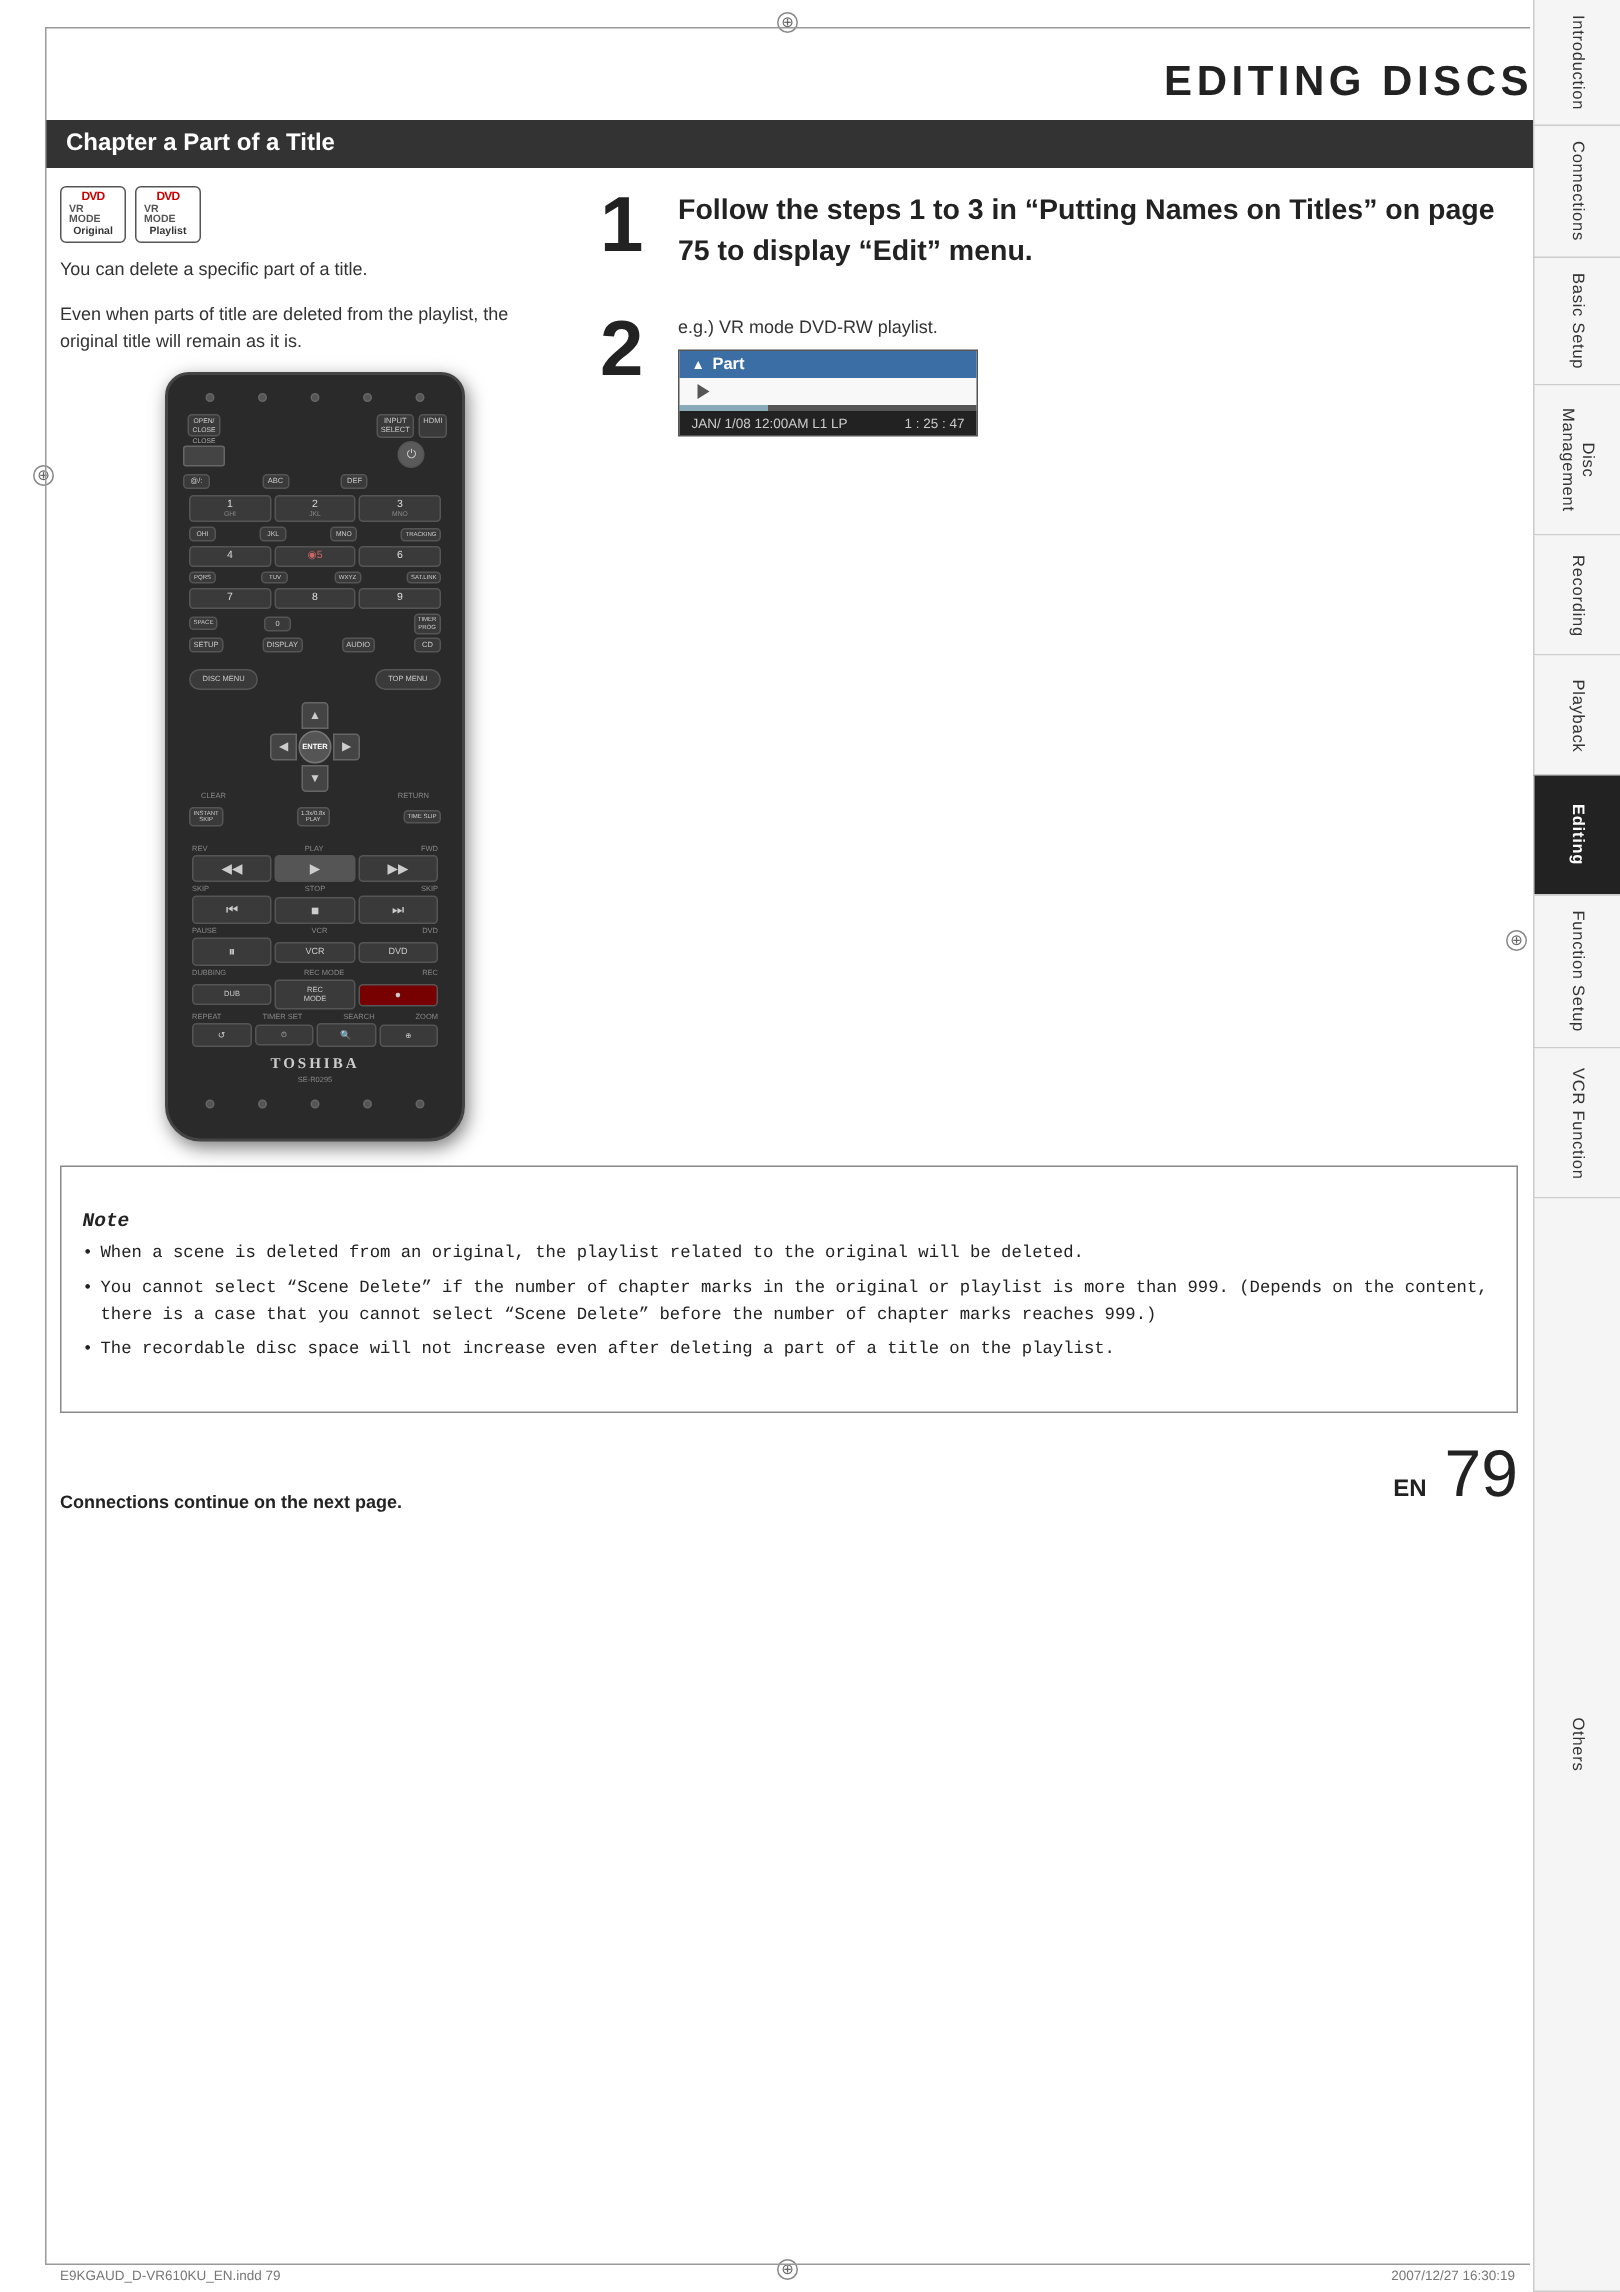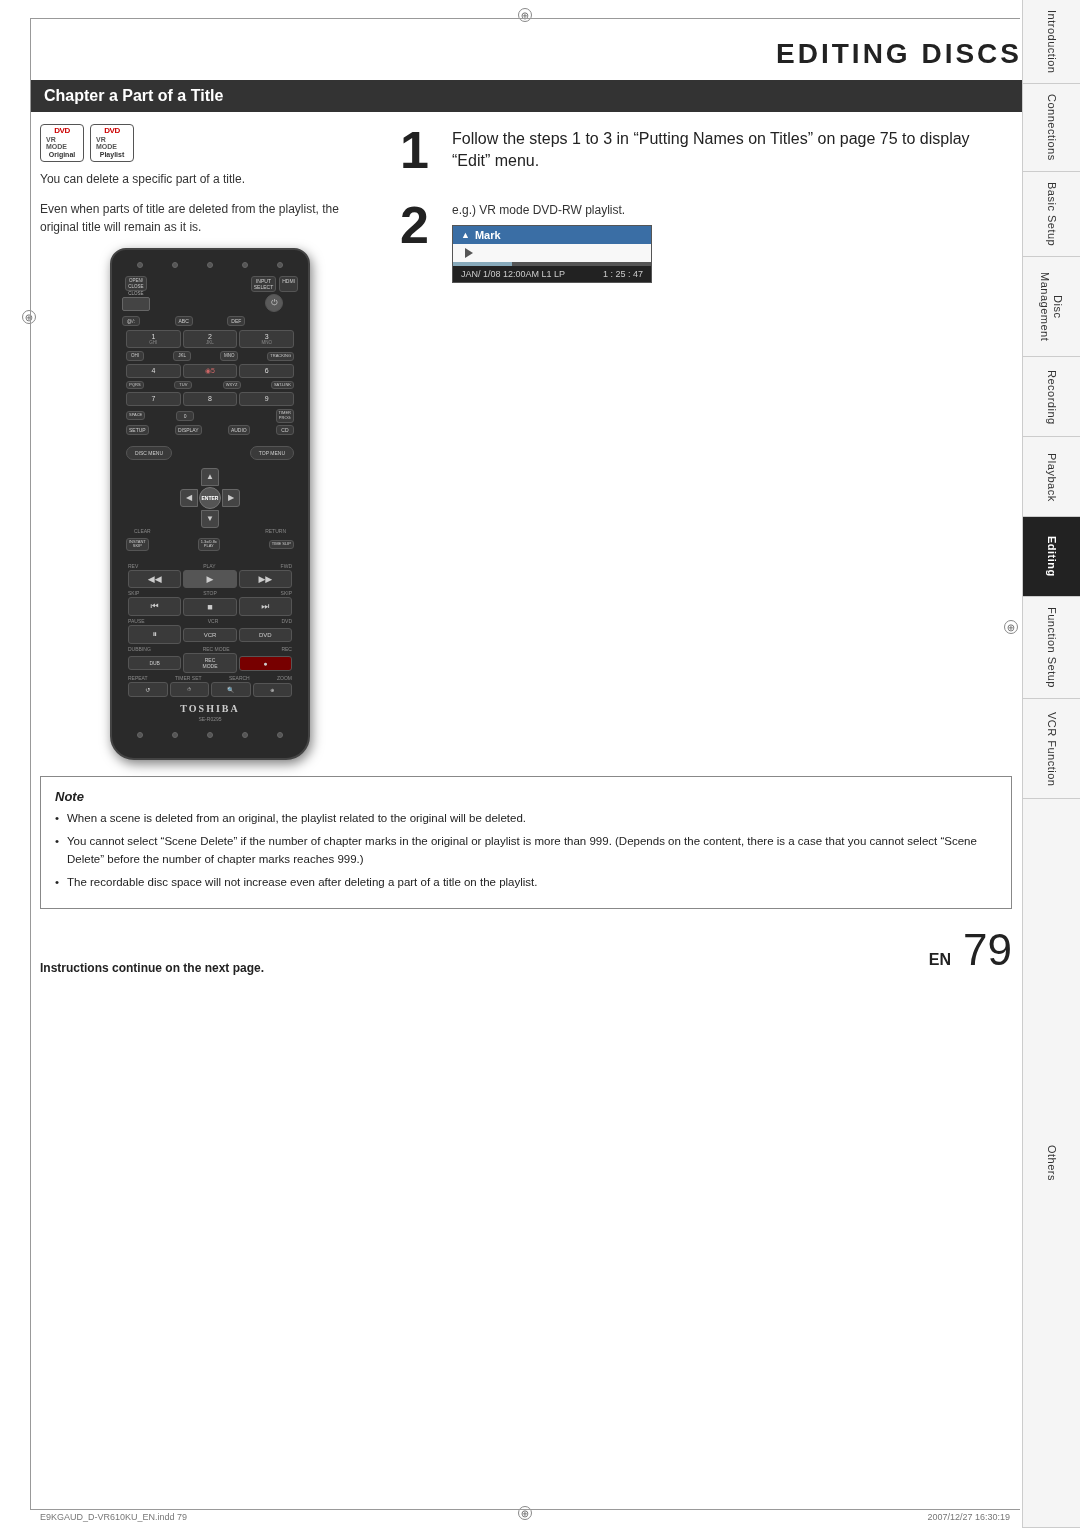--- a/index.html
+++ b/index.html
@@ -340,22 +340,22 @@
       color: #222;
       line-height: 1;
       flex-shrink: 0;
       width: 40px;
     }
     .step-content {
       flex: 1;
       padding-top: 4px;
     }
     .step-title {
-      font-size: 16px;
-      font-weight: normal;
+      font-size: 19px;
+      font-weight: bold;
       line-height: 1.4;
       margin-bottom: 6px;
     }
     .step-subtitle {
       font-size: 12px;
       color: #333;
       margin-bottom: 8px;
     }
 
     
@@ -436,23 +436,24 @@
     }
     .progress-fill {
       background: #8ab;
       height: 4px;
       width: 30%;
     }
 
     
     .note-section {
       border: 1.5px solid #888;
-      padding: 12px 14px;
+      padding: 28px 14px;
       margin: 16px 10px 10px;
       background: #fff;
+      font-family: Liberation Mono, monospace;
     }
     .note-title {
       font-weight: bold;
       font-size: 13px;
       margin-bottom: 6px;
       font-style: italic;
     }
     .note-item {
       font-size: 11.5px;
       line-height: 1.55;
@@ -778,21 +779,21 @@
       </div>
 
       <div class="step-block">
         <div class="step-number">2</div>
         <div class="step-content">
           <div class="step-subtitle">e.g.) VR mode DVD-RW playlist.</div>
 
           <div class="edit-menu-box">
             <div class="edit-menu-title">
               <span style="font-size:9px;">▲</span>
-              <span>Mark</span>
+              <span>Part</span>
             </div>
             <div class="edit-menu-play">
               <div class="play-triangle"></div>
             </div>
             <div class="progress-bar-area">
               <div class="progress-fill"></div>
             </div>
             <div class="edit-menu-footer">
               <span>JAN/ 1/08  12:00AM  L1  LP</span>
               <span>1 : 25 : 47</span>
@@ -806,21 +807,21 @@
   </div>
 
   <div class="note-section">
     <div class="note-title">Note</div>
     <div class="note-item">When a scene is deleted from an original, the playlist related to the original will be deleted.</div>
     <div class="note-item">You cannot select “Scene Delete” if the number of chapter marks in the original or playlist is more than 999. (Depends on the content, there is a case that you cannot select “Scene Delete” before the number of chapter marks reaches 999.)</div>
     <div class="note-item">The recordable disc space will not increase even after deleting a part of a title on the playlist.</div>
   </div>
 
   <div class="bottom-row">
-    <div class="continue-text">Instructions continue on the next page.</div>
+    <div class="continue-text">Connections continue on the next page.</div>
     <div style="display:flex;align-items:baseline;gap:4px;">
       <span class="en-label">EN</span>
       <span class="page-num">79</span>
     </div>
   </div>
 
 </div>
 
 <div class="page-border-top"></div>
 <div class="page-border-bottom"></div>

